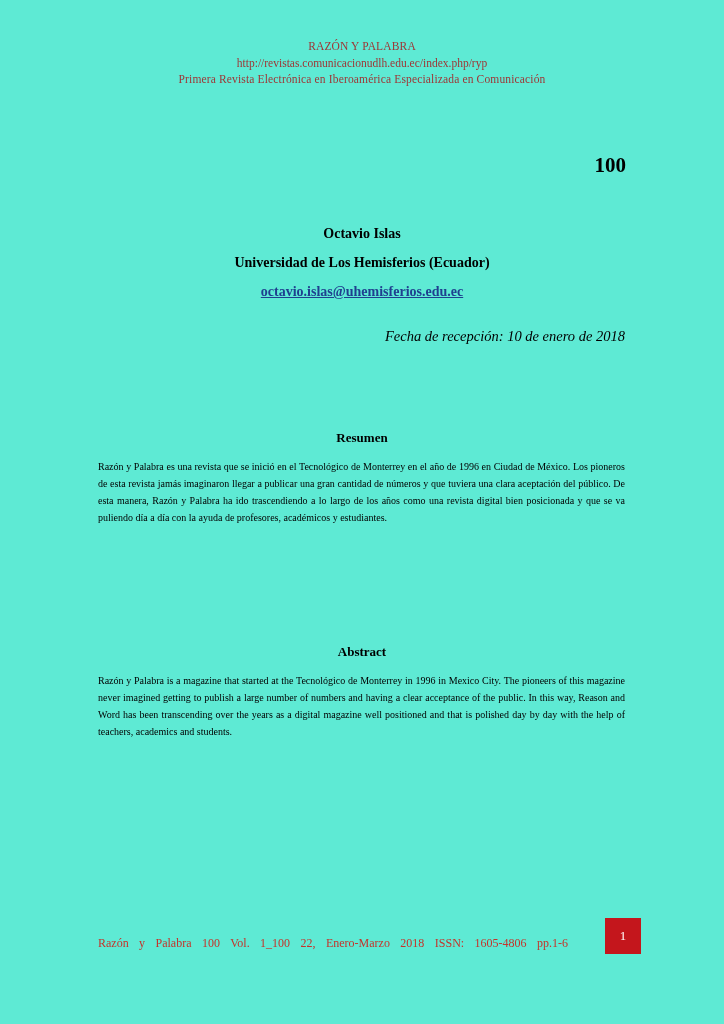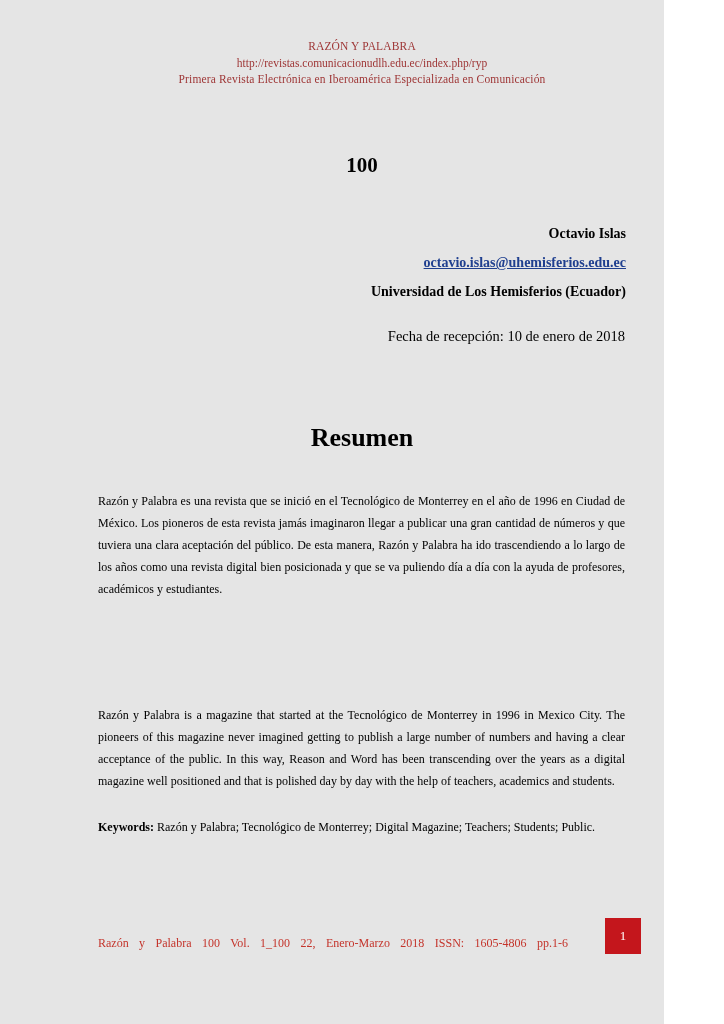--- a/index.html
+++ b/index.html
@@ -13,23 +13,23 @@
     height: 1024px;
     position: relative;
     font-family: "Liberation Serif", "DejaVu Serif", serif;
     color: #000000;
     overflow: hidden;
   }
 
   .page {
     position: absolute;
     inset: 0;
-    width: 664px;
+    width: 724px;
     height: 1024px;
-    background: #e5e5e5;
+    background: #5eead4;
   }
 
   
   .masthead {
     position: absolute;
     left: 98px;
     top: 38px;
     width: 528px;
     text-align: center;
     color: #9e3535;
@@ -40,81 +40,81 @@
   }
   .masthead .m-line { display: block; white-space: nowrap; }
   .masthead .m-url { letter-spacing: 0px; }
 
   
   .doc-title {
     position: absolute;
     left: 98px;
     top: 152px;
     width: 528px;
-    text-align: center;
+    text-align: right;
     font-size: 21px;
     font-weight: bold;
     line-height: 26px;
     color: #000;
   }
 
   .author-block {
     position: absolute;
     left: 98px;
     top: 219px;
     width: 528px;
-    text-align: right;
+    text-align: center;
     font-size: 14px;
     line-height: 29px;
     font-weight: bold;
   }
   .author-block .au-line { display: block; }
   .author-block .au-email {
     color: #1f3f8f;
     text-decoration: underline;
     font-weight: bold;
     cursor: pointer;
   }
 
   
   .dates {
     position: absolute;
     left: 98px;
     top: 322px;
     width: 527px;
     text-align: right;
+    font-style: italic;
     font-size: 14.5px;
     line-height: 28.5px;
   }
   .dates .d-line { display: block; }
 
   
   .section-head {
     position: absolute;
     left: 98px;
     width: 528px;
     text-align: center;
-    font-size: 26px;
+    font-size: 13px;
     font-weight: bold;
     line-height: 24px;
   }
   #head-resumen { top: 426px; }
   #head-abstract { top: 640px; }
 
   
   .body-par {
     position: absolute;
     left: 98px;
     width: 527px;
     text-align: justify;
     text-justify: inter-word;
-    font-size: 12px;
-    line-height: 22px;
+    font-size: 10px;
+    line-height: 17px;
     hyphens: none;
-    margin-top: 32px;
   }
   .body-par b { font-weight: bold; }
 
   #par-resumen   { top: 458px; }
   #par-keywords-es { top: 589px; }
   #par-abstract  { top: 672px; }
   #par-keywords-en { top: 784px; }
 
   
   .footer {
@@ -158,35 +158,35 @@
   <div class="masthead">
     <span class="m-line">RAZÓN Y PALABRA</span>
     <span class="m-line m-url">http://revistas.comunicacionudlh.edu.ec/index.php/ryp</span>
     <span class="m-line">Primera Revista Electrónica en Iberoamérica Especializada en Comunicación</span>
   </div>
 
   <div class="doc-title">100</div>
 
   <div class="author-block">
     <span class="au-line">Octavio Islas</span>
+    <span class="au-line">Universidad de Los Hemisferios (Ecuador)</span>
     <span class="au-line"><a class="au-email" href="#">octavio.islas@uhemisferios.edu.ec</a></span>
-    <span class="au-line">Universidad de Los Hemisferios (Ecuador)</span>
   </div>
 
   <div class="dates">
     <span class="d-line">Fecha de recepción: 10 de enero de 2018</span>
   </div>
 
   <div class="section-head" id="head-resumen">Resumen</div>
   <div class="body-par" id="par-resumen">Razón y Palabra es una revista que se inició en el Tecnológico de Monterrey en el año de 1996 en Ciudad de México. Los pioneros de esta revista jamás imaginaron llegar a publicar una gran cantidad de números y que tuviera una clara aceptación del público. De esta manera, Razón y Palabra ha ido trascendiendo a lo largo de los años como una revista digital bien posicionada y que se va puliendo día a día con la ayuda de profesores, académicos y estudiantes.</div>
 
 
+  <div class="section-head" id="head-abstract">Abstract</div>
   <div class="body-par" id="par-abstract">Razón y Palabra is a magazine that started at the Tecnológico de Monterrey in 1996 in Mexico City. The pioneers of this magazine never imagined getting to publish a large number of numbers and having a clear acceptance of the public. In this way, Reason and Word has been transcending over the years as a digital magazine well positioned and that is polished day by day with the help of teachers, academics and students.</div>
 
-  <div class="body-par" id="par-keywords-en"><b>Keywords:</b> <span>Razón y Palabra; Tecnológico de Monterrey; Digital Magazine; Teachers; Students; Public.</span></div>
 
   <div class="footer">
     <span class="f-item">Razón y Palabra 100</span>
     <span class="f-item">Vol. 1_100</span>
     <span class="f-item">22, Enero-Marzo 2018</span>
     <span class="f-item">ISSN: 1605-4806</span>
     <span class="f-item">pp.1-6</span>
   </div>
 
   <div class="page-number-box">1</div>

